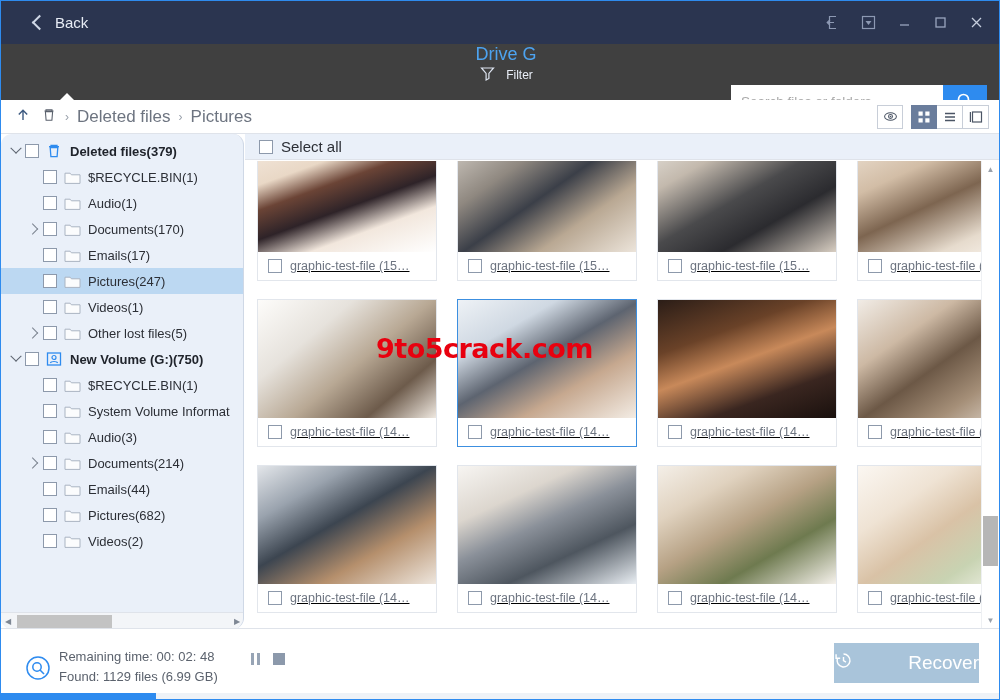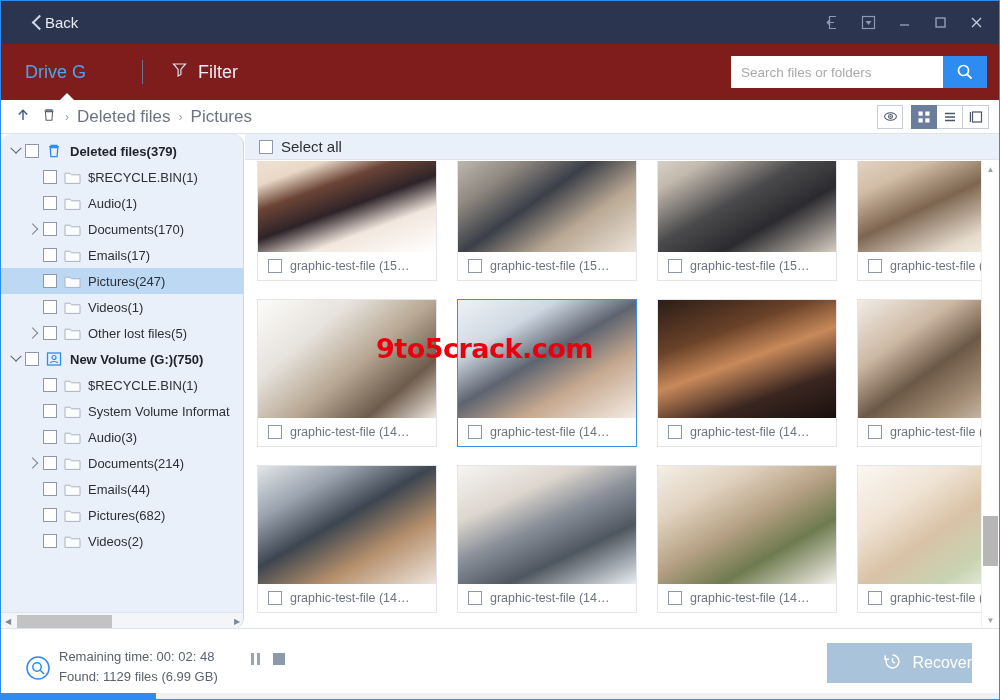--- a/index.html
+++ b/index.html
@@ -7,35 +7,35 @@
     width:1000px;height:700px;overflow:hidden;
     font-family:"Liberation Sans","DejaVu Sans",sans-serif;
     background:#ffffff;-webkit-font-smoothing:antialiased;
   }
   #app{position:relative;width:1000px;height:700px;background:#fff;
        border:1px solid #2e8bef;box-sizing:border-box;overflow:hidden;}
 
   
   .titlebar{position:absolute;left:0;top:0;width:100%;height:43px;background:#2b3550;
             display:flex;align-items:center;box-sizing:border-box;padding:0 8px 0 24px;}
-  .back-btn{display:flex;align-items:center;gap:0;color:#e7ecf5;font-size:15px;
+  .back-btn{display:flex;align-items:center;gap:10px;color:#e7ecf5;font-size:15px;
             cursor:pointer;padding:4px 6px;}
   .chev-left{width:9px;height:9px;border-left:2px solid #cfd7e6;border-bottom:2px solid #cfd7e6;
              transform:rotate(45deg);display:inline-block;margin-left:3px;}
   .win-ctrls{margin-left:auto;display:flex;align-items:center;gap:6px;}
   .wbtn{width:30px;height:28px;display:flex;align-items:center;justify-content:center;
         cursor:pointer;color:#97a3bd;}
   .wbtn svg{display:block;}
 
   
-  .toolbar{position:absolute;left:0;top:43px;width:100%;height:56px;background:#7f1d1d;
-           display:flex;align-items:center;box-sizing:border-box;padding:0 12px 0 24px;}
+  .toolbar{position:absolute;left:0;top:43px;width:100%;height:56px;background:#404040;
+           display:flex;align-items:center;box-sizing:border-box;padding:0 12px 0 24px;flex-direction:column;}
   .drive-label{color:#4da3f0;font-size:18px;cursor:pointer;}
   .tb-sep{width:1px;height:24px;background:#6a7590;margin:0 28px 0 56px;}
-  .filter-btn{display:flex;align-items:center;gap:10px;color:#e9eef7;font-size:18px;cursor:pointer;justify-content:space-between;}
+  .filter-btn{display:flex;align-items:center;gap:10px;color:#e9eef7;font-size:12px;cursor:pointer;justify-content:space-between;}
   .search-wrap{margin-left:auto;display:flex;height:32px;}
   .search-input{width:212px;height:32px;border:none;outline:none;box-sizing:border-box;
     padding:0 10px;font-size:13.5px;font-family:"Liberation Sans",sans-serif;color:#333;background:#fff;}
   .search-input::placeholder{color:#a9a9a9;}
   .search-go{width:44px;height:32px;background:#2e8bef;display:flex;align-items:center;
              justify-content:center;cursor:pointer;}
 
   
   .crumbbar{position:absolute;left:0;top:99px;width:100%;height:34px;background:#fff;
             border-bottom:1px solid #dfe3ea;display:flex;align-items:center;box-sizing:border-box;
@@ -82,21 +82,21 @@
   .hs-thumb{position:absolute;left:2px;top:1px;width:95px;height:13px;background:#c3c3c3;cursor:pointer;}
 
   
   .content{position:absolute;left:244px;top:133px;right:0;height:495px;background:#fff;
            box-sizing:border-box;overflow:hidden;}
   .selectall-bar{position:absolute;left:0;top:0;right:0;height:26px;background:#eaf0f9;
                  border-bottom:1px solid #dfe3ea;display:flex;align-items:center;
                  padding-left:14px;box-sizing:border-box;}
   .selectall-bar .cb{margin-right:8px;}
   .sa-label{font-size:15px;color:#2c2f36;}
-  .grid-scroll{position:absolute;left:0;top:27px;right:17px;bottom:0;overflow:hidden;}
+  .grid-scroll{position:absolute;left:0;top:27px;right:17px;bottom:0;overflow:hidden;text-decoration:underline;}
   .grid{display:grid;grid-template-columns:repeat(4,180px);gap:18px 20px;padding:0 8px 0 12px;
         margin-top:-28px;}
   .cell{width:180px;border:1px solid #e2e6ec;box-sizing:border-box;background:#fff;}
   .cell.sel{border:1px solid #3c8fe0;}
   .thumb{width:100%;height:118px;display:block;overflow:hidden;position:relative;}
   .cell-foot{height:28px;display:flex;align-items:center;padding-left:10px;box-sizing:border-box;}
   .cell-foot .cb{margin-right:8px;}
   .fname{font-size:12.5px;color:#6d7480;white-space:nowrap;overflow:hidden;}
   .vscroll{position:absolute;right:0;top:27px;width:17px;bottom:0;background:#fff;
            border-left:1px solid #eef0f3;}
@@ -113,22 +113,22 @@
   .statusbar{position:absolute;left:0;bottom:0;width:100%;height:71px;background:#fff;
              border-top:1px solid #dfe3ea;box-sizing:border-box;overflow:hidden;padding-left:8px;}
   .st-ico{position:absolute;left:24px;top:26px;}
   .st-text{position:absolute;left:58px;top:18px;line-height:20px;}
   .st-line{font-size:13px;color:#5b626d;}
   .st-ctrl{position:absolute;top:24px;display:flex;align-items:center;cursor:pointer;}
   .pause-btn{left:250px;}
   .stop-btn{left:272px;}
   .pbar{width:3px;height:12px;background:#97a4b5;display:inline-block;margin-right:3px;}
   .sq{width:12px;height:12px;background:#8c99ab;display:inline-block;}
-  .recover-btn{position:absolute;right:27px;top:14px;width:145px;height:40px;background:#a9c4da;
-               color:#fff;font-size:16px;display:flex;align-items:center;justify-content:flex-end;
+  .recover-btn{position:absolute;right:20px;top:14px;width:145px;height:40px;background:#a9c4da;
+               color:#fff;font-size:19px;display:flex;align-items:center;justify-content:space-between;
                gap:10px;cursor:pointer;}
   .progress{position:absolute;left:0;bottom:0;width:100%;height:6px;background:#eef2f7;}
   .progress-fill{height:6px;background:#2e8bef;}
 
   .svg-fold{fill:#fbfcfd;stroke:#aab4c2;stroke-width:1;}
 </style>
 </head>
 <body>
 
 <div id="app">

